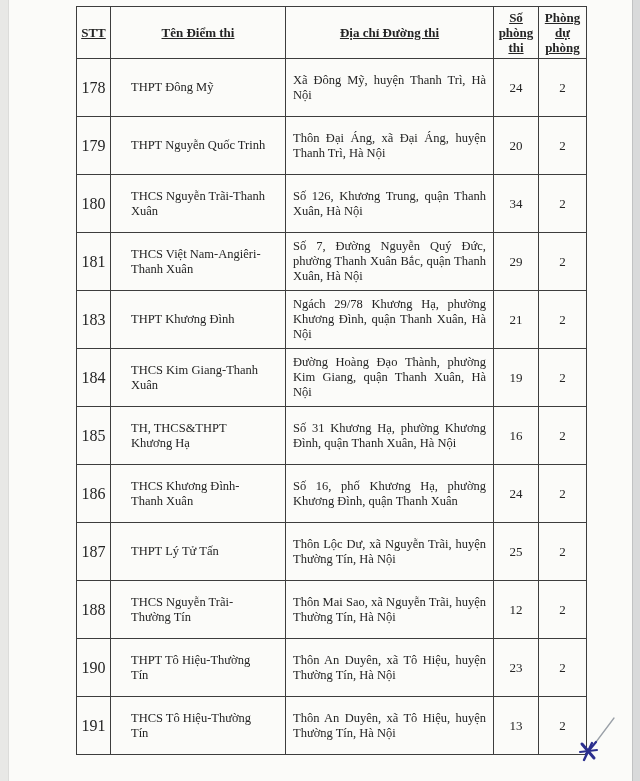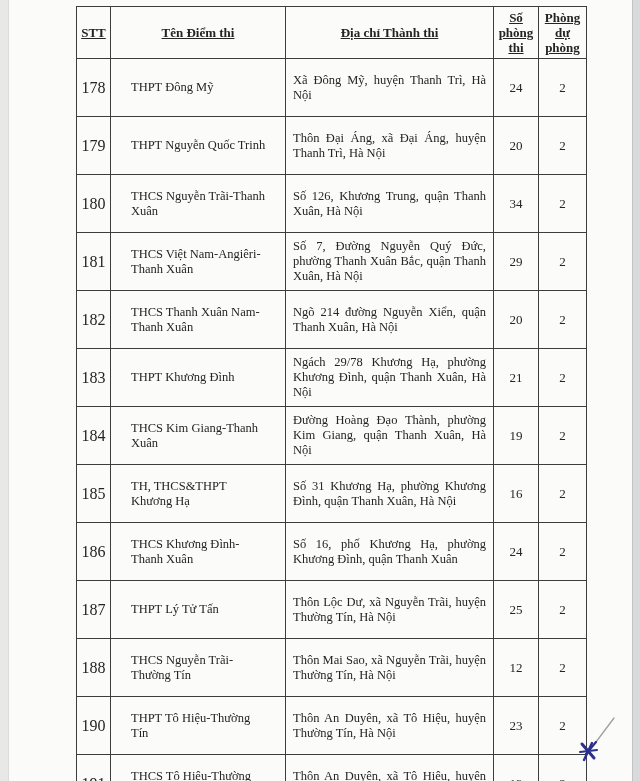--- a/index.html
+++ b/index.html
@@ -103,21 +103,21 @@
       <col class="c-stt">
       <col class="c-name">
       <col class="c-addr">
       <col class="c-rooms">
       <col class="c-backup">
     </colgroup>
     <thead>
       <tr>
         <th>STT</th>
         <th>Tên Điểm thi</th>
-        <th>Địa chỉ Thành thi</th>
+        <th>Địa chỉ Đường thi</th>
         <th>Số phòng thi</th>
         <th>Phòng dự phòng</th>
       </tr>
     </thead>
     <tbody>
         <tr>
       <td class="cell-stt">178</td>
       <td class="cell-name">THPT Đông Mỹ</td>
       <td class="cell-addr">Xã Đông Mỹ, huyện Thanh Trì, Hà Nội</td>
       <td class="cell-rooms">24</td>
@@ -135,27 +135,20 @@
       <td class="cell-name">THCS Nguyễn Trãi-Thanh Xuân</td>
       <td class="cell-addr">Số 126, Khương Trung, quận Thanh Xuân, Hà Nội</td>
       <td class="cell-rooms">34</td>
       <td class="cell-backup">2</td>
     </tr>
         <tr>
       <td class="cell-stt">181</td>
       <td class="cell-name">THCS Việt Nam-Angiêri-Thanh Xuân</td>
       <td class="cell-addr">Số 7, Đường Nguyễn Quý Đức, phường Thanh Xuân Bắc, quận Thanh Xuân, Hà Nội</td>
       <td class="cell-rooms">29</td>
-      <td class="cell-backup">2</td>
-    </tr>
-        <tr>
-      <td class="cell-stt">182</td>
-      <td class="cell-name">THCS Thanh Xuân Nam-Thanh Xuân</td>
-      <td class="cell-addr">Ngõ 214 đường Nguyễn Xiển, quận Thanh Xuân, Hà Nội</td>
-      <td class="cell-rooms">20</td>
       <td class="cell-backup">2</td>
     </tr>
         <tr>
       <td class="cell-stt">183</td>
       <td class="cell-name">THPT Khương Đình</td>
       <td class="cell-addr">Ngách 29/78 Khương Hạ, phường Khương Đình, quận Thanh Xuân, Hà Nội</td>
       <td class="cell-rooms">21</td>
       <td class="cell-backup">2</td>
     </tr>
         <tr>

